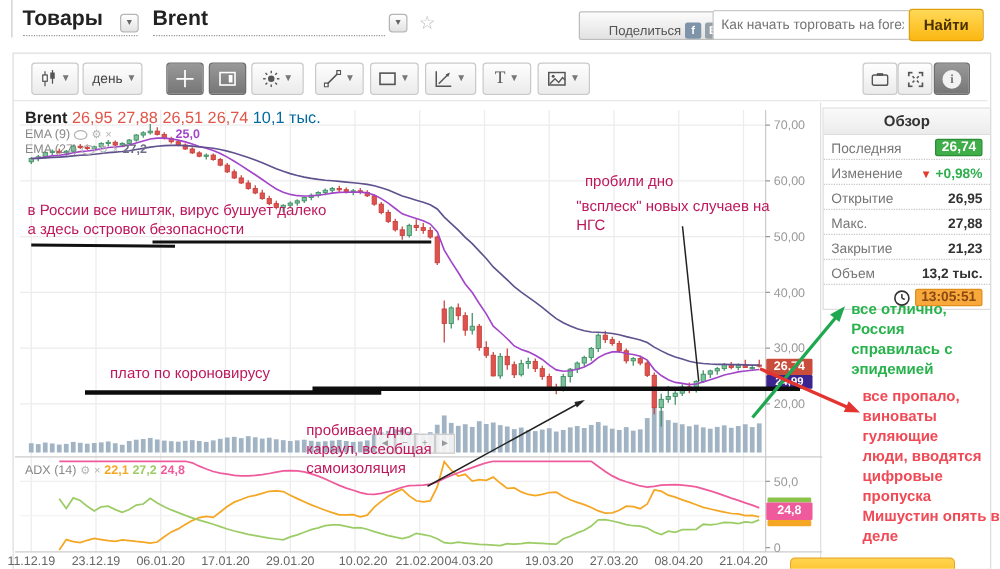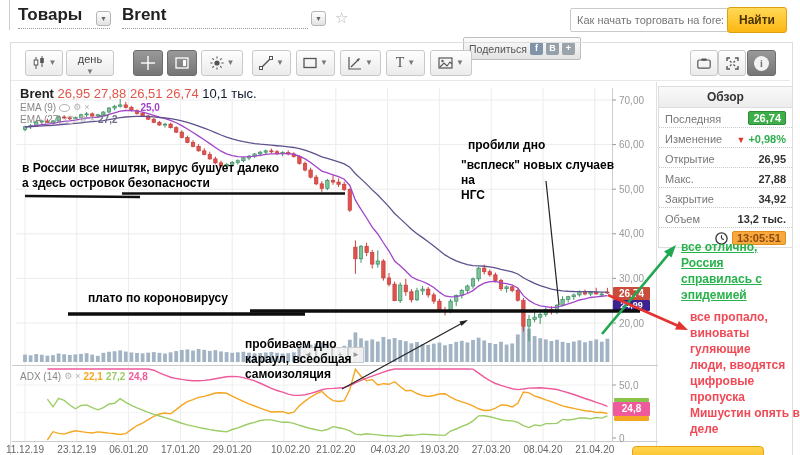--- a/index.html
+++ b/index.html
@@ -6,47 +6,47 @@
   body{width:800px;height:455px;position:relative;overflow:hidden;background:#fff;
        font-family:"Liberation Sans",sans-serif;color:#333;}
   .abs{position:absolute;}
   
   .sym-label{font-size:17px;font-weight:bold;color:#222;}
   .dotted-wrap{border-bottom:1px dotted #9a9a9a;}
   .dd-btn{width:15px;height:15px;border:1px solid #b5b5b5;border-radius:3px;
           background:linear-gradient(#ffffff,#e2e2e2);font-size:7px;color:#666;
           text-align:center;line-height:14px;box-sizing:border-box;cursor:pointer;}
   .star{font-size:15px;color:#b5b5b5;}
-  .share-btn{height:21px;display:flex;align-items:center;gap:3px;padding:0 5px;
+  .share-btn{height:21px;display:flex;align-items:flex-end;gap:3px;padding:0 23px;
       border:1px solid #bdbdbd;border-radius:2px;background:linear-gradient(#fcfcfc,#e2e2e2);
-      font-size:10.5px;color:#555;margin-top:28px;}
+      font-size:10.5px;color:#555;}
   .soc{width:13px;height:13px;border-radius:2px;color:#fff;font-size:9px;font-weight:bold;
        text-align:center;line-height:13px;}
   .search-input{width:146px;height:22px;border:1px solid #c9c9c9;border-radius:2px;
        font-size:11px;padding:0 6px;color:#666;font-family:"Liberation Sans",sans-serif;}
   .find-btn{width:60px;height:26px;border:1px solid #dfa00d;border-radius:3px;
        background:linear-gradient(#ffd957,#fcb712);font-size:12px;font-weight:bold;color:#4a3200;}
   
   .tbtn{position:absolute;top:50px;height:26px;border:1px solid #c9c9c9;border-radius:3px;
         background:linear-gradient(#fefefe,#ebebeb);display:flex;align-items:center;
         justify-content:center;gap:3px;box-sizing:border-box;padding:0 5px;cursor:pointer;}
   .tbtn.active{background:linear-gradient(#999,#767676);border-color:#6d6d6d;}
   .caret{font-size:8px;color:#777;line-height:1;}
   .tbtn .lbl{font-size:11px;color:#444;}
   svg.ic{display:block;}
   
   .lg1{font-size:13px;}
   .lg1 b{color:#222;}
   .lg-num{color:#e0564a;}
-  .lg-vol{color:#0f172a;text-align:right;}
+  .lg-vol{color:#0369a1;text-align:right;}
   .lg2{font-size:10px;color:#888;margin-top:1px;display:flex;align-items:center;gap:3px;}
   .eye{width:9px;height:6px;border:1px solid #b3b3b3;border-radius:50%;display:inline-block;}
   .mini{color:#b3b3b3;font-size:9px;line-height:1;}
   
-  .note{position:absolute;font-size:12px;font-weight:700;color:#000000;
+  .note{position:absolute;font-size:12px;font-weight:400;color:#be185d;
         white-space:pre-line;line-height:15px;z-index:5;}
   .note-green{color:#28b24c;font-weight:600;}
   .note-red{color:#f04a56;font-weight:600;}
   
   .ovbox{position:absolute;left:658px;top:86px;width:133px;border:1px solid #ddd;background:#fff;}
   .ovhead{background:linear-gradient(#fafafa,#ececec);border-bottom:1px solid #ddd;
           font-size:12px;font-weight:bold;color:#333;text-align:center;padding:3px 0;}
   .ovrow{display:flex;justify-content:space-between;align-items:flex-end;
          padding:2px 6px;border-bottom:1px dotted #c8c8c8;font-size:11px;min-height:15px;}
   .ovrow:last-child{border-bottom:none;}
@@ -106,21 +106,21 @@
 
 <div class="tbtn" style="left:25px;width:38px;">
   <svg class="ic" width="14" height="14" viewBox="0 0 14 14">
     <line x1="4" y1="1" x2="4" y2="13" stroke="#555"></line>
       <rect x="2.2" y="4" width="3.6" height="5" fill="#fff" stroke="#555"></rect>
     <line x1="10" y1="0" x2="10" y2="11" stroke="#555"></line>
       <rect x="8.2" y="2" width="3.6" height="5" fill="#555"></rect>
   </svg>
     <span class="caret">▼</span>
 </div>
-<div class="tbtn" style="left:66px;width:48px;flex-direction:column;">
+<div class="tbtn" style="left:66px;width:48px;">
   <svg class="ic" width="13" height="13" viewBox="0 0 13 13">
     <circle cx="6.5" cy="6.5" r="5.5" fill="none" stroke="#555" stroke-width="1.4"></circle>
     <line x1="6.5" y1="6.5" x2="6.5" y2="3" stroke="#555" stroke-width="1.2"></line>
     <line x1="6.5" y1="6.5" x2="9" y2="7.5" stroke="#555" stroke-width="1.2"></line>
   </svg>
   <span class="lbl">день</span>
   <span class="caret">▼</span>
 </div>
 <div class="tbtn active" style="left:133px;width:30px;">
   <svg class="ic" width="14" height="14" viewBox="0 0 14 14">
@@ -632,21 +632,21 @@
 
 <div class="note" style="left:22px;top:161px;width:330px;">в России все ништяк, вирус бушует далеко
 а здесь островок безопасности</div>
 <div class="note" style="left:468px;top:138px;">пробили дно</div>
 <div class="note" style="left:461px;top:158px;width:160px;">"всплеск" новых случаев на
 НГС</div>
 <div class="note" style="left:88px;top:291px;">плато по короновирусу</div>
 <div class="note" style="left:245px;top:337px;">пробиваем дно
 караул, всеобщая
 самоизоляция</div>
-<div class="note note-green" style="left:681px;top:239px;width:114px;line-height:16px;text-decoration:underline;">все отлично, Россия
+<div class="note note-green" style="left:681px;top:239px;width:114px;line-height:16px;">все отлично, Россия
 справилась с
 эпидемией</div>
 <div class="note note-red" style="left:690px;top:309px;width:112px;line-height:16px;">все пропало,
 виноваты гуляющие
 люди, вводятся
 цифровые пропуска
 Мишустин опять в
 деле</div>
 
 <div class="ovbox">
@@ -663,21 +663,21 @@
   <div class="ovrow">
     <span class="ovlabel">Открытие</span>
     <span class="ovval">26,95</span>
   </div>
   <div class="ovrow">
     <span class="ovlabel">Макс.</span>
     <span class="ovval">27,88</span>
   </div>
   <div class="ovrow">
     <span class="ovlabel">Закрытие</span>
-    <span class="ovval">34,92</span>
+    <span class="ovval">21,23</span>
   </div>
   <div class="ovrow">
     <span class="ovlabel">Объем</span>
     <span class="ovval">13,2 тыс.</span>
   </div>
   <div class="ovrow" style="justify-content:flex-end;gap:4px;">
     <svg width="13" height="13" viewBox="0 0 13 13">
       <circle cx="6.5" cy="6.5" r="5.6" fill="none" stroke="#333" stroke-width="1.3"></circle>
       <line x1="6.5" y1="6.5" x2="6.5" y2="3.2" stroke="#333" stroke-width="1.2"></line>
       <line x1="6.5" y1="6.5" x2="8.8" y2="7.6" stroke="#333" stroke-width="1.2"></line>
@@ -708,17 +708,17 @@
   <polygon points="688,330 675,329.5 679,321 " fill="#e3342f"></polygon>
 </svg>
 
 <div class="date-lbl" style="left: -1px;">11.12.19</div>
 <div class="date-lbl" style="left: 50.8px;">23.12.19</div>
 <div class="date-lbl" style="left: 102.6px;">06.01.20</div>
 <div class="date-lbl" style="left: 154.4px;">17.01.20</div>
 <div class="date-lbl" style="left: 206.2px;">29.01.20</div>
 <div class="date-lbl" style="left: 258px; text-align: right;">10.02.20</div>
 <div class="date-lbl" style="left: 309.8px;">21.02.20</div>
-<div class="date-lbl" style="left: 364px; font-style: italic;">04.03.20</div>
+<div class="date-lbl" style="left: 349px;">04.03.20</div>
 <div class="date-lbl" style="left: 413.4px;">19.03.20</div>
 <div class="date-lbl" style="left: 465.2px;">27.03.20</div>
 <div class="date-lbl" style="left: 517px;">08.04.20</div>
 <div class="date-lbl" style="left: 568.8px;">21.04.20</div>
 
 </body></html>

